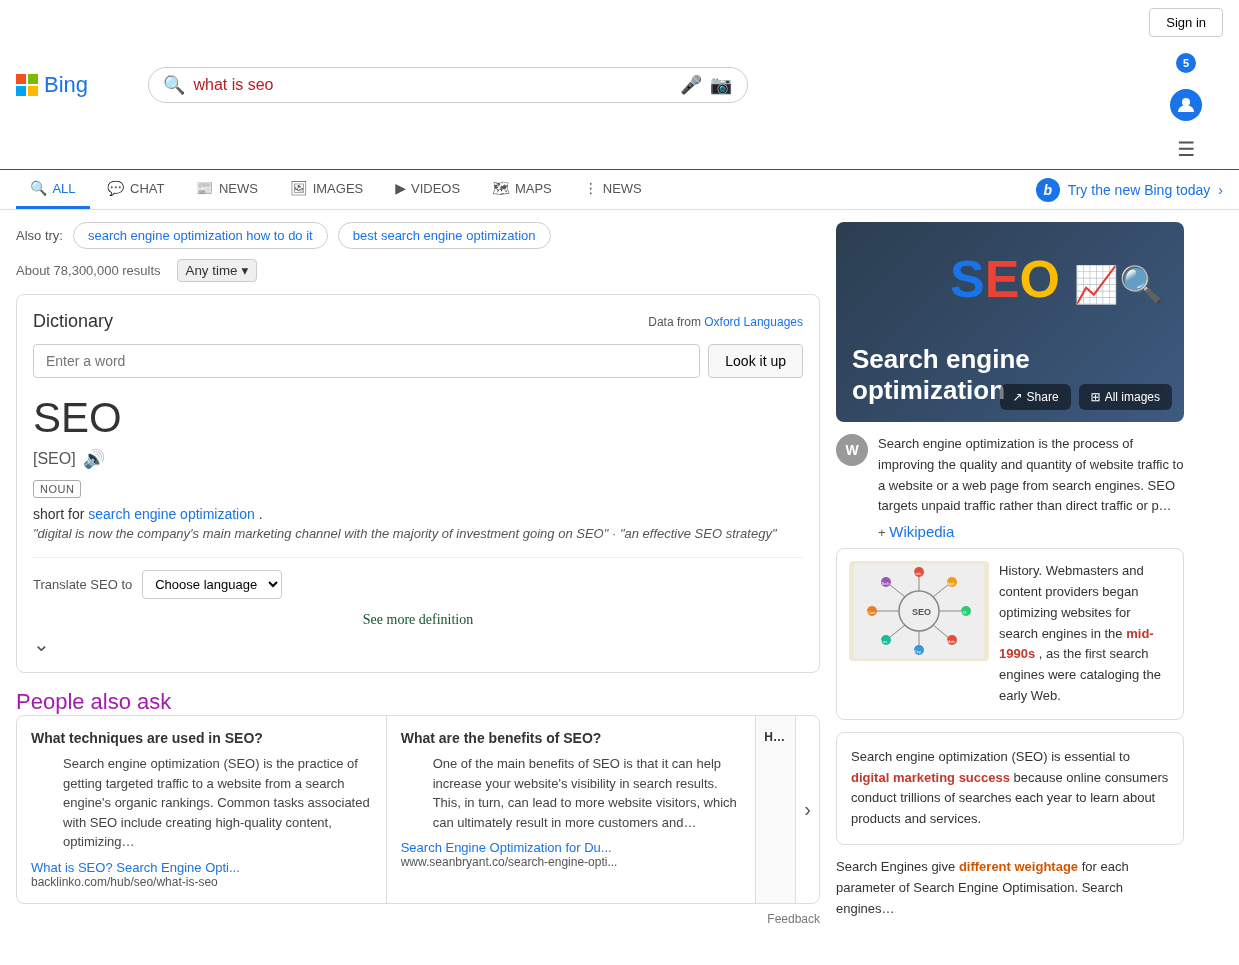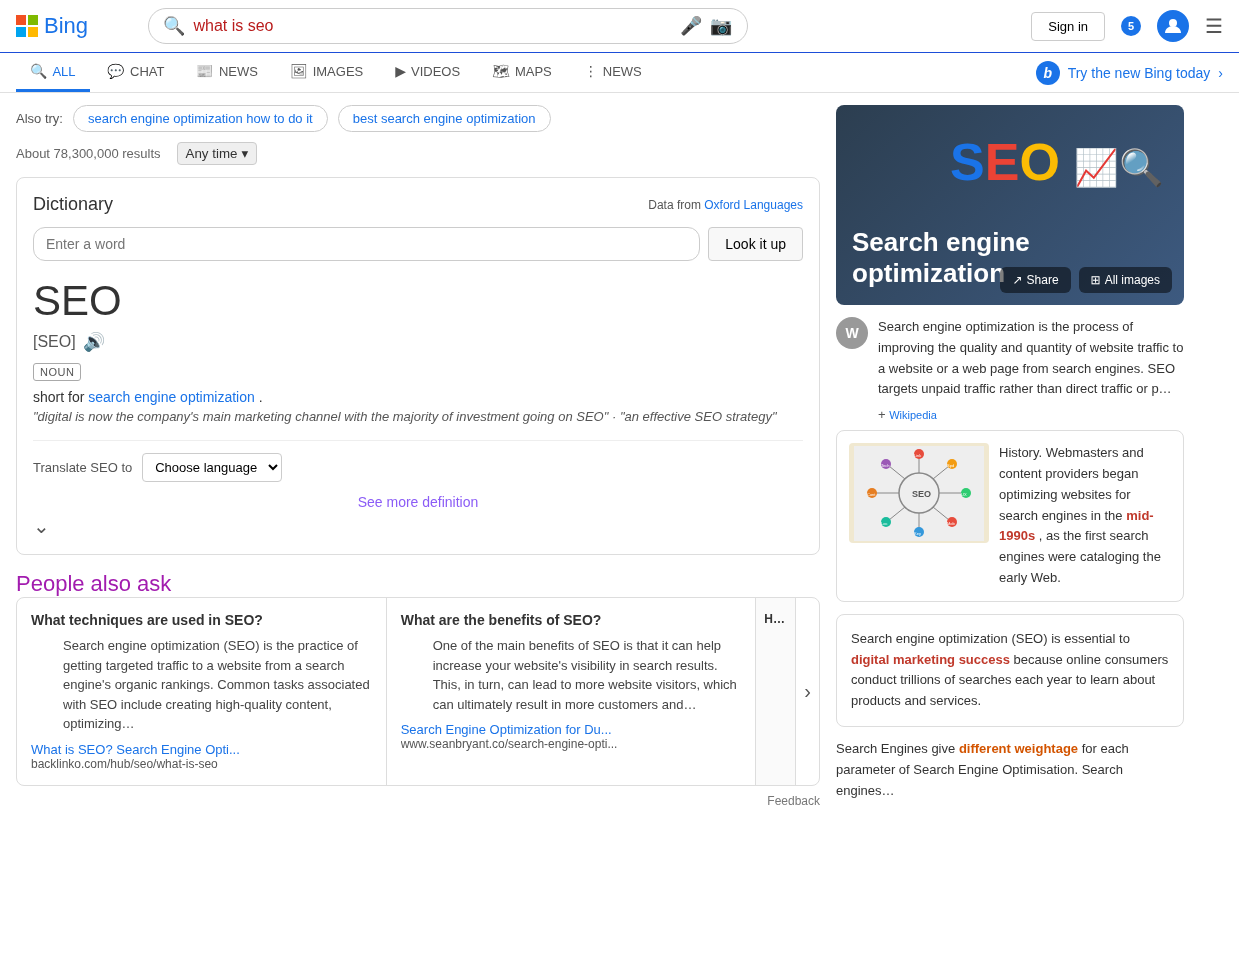--- a/index.html
+++ b/index.html
@@ -6,21 +6,21 @@
     body { font-family: Arial, sans-serif; background: #fff; font-size: 14px; color: #333; width: 1239px; }
 
     
     .header { display: flex; align-items: center; padding: 8px 16px; border-bottom: 1px solid #1d4ed8; gap: 12px; }
     .logo { display: flex; align-items: center; gap: 6px; cursor: pointer; min-width: 120px; }
     .logo-text { font-size: 22px; font-weight: 400; color: #1a73e8; }
     .search-bar { flex: 1; display: flex; align-items: center; border: 1px solid #ccc; border-radius: 20px; padding: 6px 14px; gap: 8px; max-width: 600px; }
     .search-input { border: none; outline: none; flex: 1; font-size: 16px; color: #b91c1c; }
     .search-icon { color: #666; font-size: 18px; cursor: pointer; }
     .mic-icon, .camera-icon { color: #555; cursor: pointer; font-size: 18px; }
-    .header-right { display: flex; align-items: center; gap: 16px; margin-left: auto; }
+    .header-right { display: flex; align-items: center; gap: 16px; margin-left: auto; flex-direction: column; }
     .sign-in-btn { border: 1px solid #ccc; background: #fff; padding: 6px 16px; border-radius: 4px; cursor: pointer; font-size: 13px; }
     .notif-badge { background: #1a73e8; color: #fff; border-radius: 50%; width: 20px; height: 20px; display: flex; align-items: center; justify-content: center; font-size: 11px; font-weight: bold; }
     .settings-icon { font-size: 20px; cursor: pointer; color: #555; }
     .avatar { width: 32px; height: 32px; border-radius: 50%; border: 2px solid #1a73e8; background: #1a73e8; display: flex; align-items: center; justify-content: center; color: white; font-size: 14px; }
 
     
     .nav-tabs { display: flex; align-items: center; padding: 0 16px; border-bottom: 1px solid #e0e0e0; gap: 4px; }
     .nav-tab { display: flex; align-items: center; gap: 5px; padding: 10px 14px; cursor: pointer; font-size: 13px; color: #555; border-bottom: 3px solid transparent; text-decoration: none; }
     .nav-tab.active { color: #1a73e8; border-bottom: 3px solid #1a73e8; }
     .tab-icon { font-size: 14px; }
@@ -41,33 +41,33 @@
     .results-meta { display: flex; align-items: center; gap: 16px; margin-bottom: 12px; font-size: 13px; color: #666; }
     .any-time-btn { display: flex; align-items: center; gap: 4px; cursor: pointer; color: #333; border: 1px solid #ccc; border-radius: 4px; padding: 3px 8px; }
 
     
     .dictionary-card { border: 1px solid #ddd; border-radius: 8px; padding: 16px; margin-bottom: 16px; }
     .dict-header { display: flex; justify-content: space-between; align-items: center; margin-bottom: 12px; }
     .dict-title { font-size: 18px; font-weight: 500; }
     .dict-source { font-size: 12px; color: #555; }
     .dict-source a { color: #1a73e8; text-decoration: none; }
     .dict-input-row { display: flex; gap: 8px; margin-bottom: 16px; }
-    .dict-input { flex: 1; border: 1px solid #ccc; border-radius: 12px; padding: 8px 12px; font-size: 14px; outline: none; }
+    .dict-input { flex: 1; border: 1px solid #ccc; border-radius: 4px; padding: 8px 12px; font-size: 14px; outline: none; }
     .dict-lookup-btn { border: 1px solid #ccc; background: #f8f8f8; padding: 8px 16px; border-radius: 4px; cursor: pointer; font-size: 14px; }
     .word-title { font-size: 42px; font-weight: 300; margin-bottom: 6px; }
     .word-phonetic { display: flex; align-items: center; gap: 8px; font-size: 16px; color: #555; margin-bottom: 10px; }
     .sound-icon { color: #1a73e8; cursor: pointer; font-size: 18px; }
     .pos-badge { display: inline-block; border: 1px solid #aaa; border-radius: 3px; padding: 2px 6px; font-size: 11px; color: #555; text-transform: uppercase; letter-spacing: 0.5px; margin-bottom: 8px; }
     .dict-definition { font-size: 14px; color: #333; margin-bottom: 4px; }
     .dict-definition a { color: #1a73e8; text-decoration: none; }
     .dict-example { font-size: 13px; color: #555; font-style: italic; margin-top: 4px; }
     .dict-translate { display: flex; align-items: center; gap: 10px; margin-top: 16px; padding-top: 12px; border-top: 1px solid #eee; font-size: 13px; color: #555; }
     .lang-select { border: 1px solid #ccc; border-radius: 4px; padding: 5px 8px; font-size: 13px; cursor: pointer; background: #fff; }
     .see-more { text-align: center; margin-top: 12px; }
-    .see-more-link { color: #8b5cf6; font-size: 14px; cursor: pointer; }
+    .see-more-link { color: #14532d; font-size: 14px; cursor: pointer; font-family: Liberation Serif, serif; }
     .chevron-down { display: inline-block; margin-top: 4px; text-align: center; }
     .chevron-btn { border: none; background: none; cursor: pointer; color: #555; font-size: 20px; display: block; margin: 0 auto; }
 
     
     .paa-title { font-size: 22px; color: #a21caf; }
     .paa-item { flex: 1; padding: 14px; border-right: 1px solid #ddd; overflow: hidden; }
     .paa-item:last-child { border-right: none; }
     .paa-question { font-size: 14px; font-weight: bold; margin-bottom: 8px; }
     .paa-answer { font-size: 13px; color: #444; line-height: 1.5; display: -webkit-box; -webkit-line-clamp: 5; -webkit-box-orient: vertical; overflow: hidden; margin-left: 32px; }
     .paa-link { color: #1a73e8; font-size: 13px; margin-top: 8px; display: block; text-decoration: none; overflow: hidden; text-overflow: ellipsis; white-space: nowrap; }
@@ -79,21 +79,21 @@
     
     .rp-image-card { border-radius: 8px; overflow: hidden; margin-bottom: 12px; position: relative; }
     .rp-seo-banner { background: linear-gradient(135deg, #2c3e50 0%, #3d5a80 100%); height: 200px; display: flex; flex-direction: column; justify-content: flex-end; padding: 16px; position: relative; }
     .rp-seo-title { color: white; font-size: 26px; font-weight: bold; line-height: 1.2; }
     .rp-seo-graphic { position: absolute; top: 20px; right: 20px; font-size: 60px; }
     .rp-btn-row { position: absolute; bottom: 12px; right: 12px; display: flex; gap: 8px; }
     .rp-btn { background: rgba(0,0,0,0.5); color: white; border: none; border-radius: 6px; padding: 6px 12px; font-size: 12px; cursor: pointer; display: flex; align-items: center; gap: 4px; }
     .rp-wiki { display: flex; align-items: flex-start; margin-bottom: 8px; }
     .wiki-icon { width: 32px; height: 32px; border-radius: 50%; background: #999; color: white; display: flex; align-items: center; justify-content: center; font-size: 14px; font-weight: bold; margin-right: 10px; flex-shrink: 0; }
     .rp-description { font-size: 13px; color: #333; line-height: 1.6; margin-bottom: 6px; }
-    .rp-wiki-link { color: #1a73e8; font-size: 11px; cursor: pointer; text-decoration: none; }
+    .rp-wiki-link { color: #1a73e8; font-size: 15px; cursor: pointer; text-decoration: none; }
     .rp-history-card { display: flex; gap: 10px; border: 1px solid #ddd; border-radius: 8px; padding: 12px; margin-bottom: 12px; }
     .rp-hist-img { width: 140px; height: 100px; flex-shrink: 0; background: #f0e8d0; border-radius: 4px; display: flex; align-items: center; justify-content: center; overflow: hidden; }
     .rp-hist-text { font-size: 13px; color: #333; line-height: 1.6; flex: 1; }
     .rp-hist-text .highlight { color: #c0392b; font-weight: bold; }
     .rp-marketing-card { border: 1px solid #ddd; border-radius: 8px; padding: 14px; margin-bottom: 12px; font-size: 13px; line-height: 1.6; color: #333; }
     .rp-marketing-card .highlight { color: #c0392b; font-weight: bold; }
     .rp-bottom-text { font-size: 13px; color: #333; line-height: 1.6; }
     .rp-bottom-text .highlight { color: #d35400; font-weight: bold; }
     .seo-s { color: #1a73e8; }
     .seo-e { color: #ea4335; }

